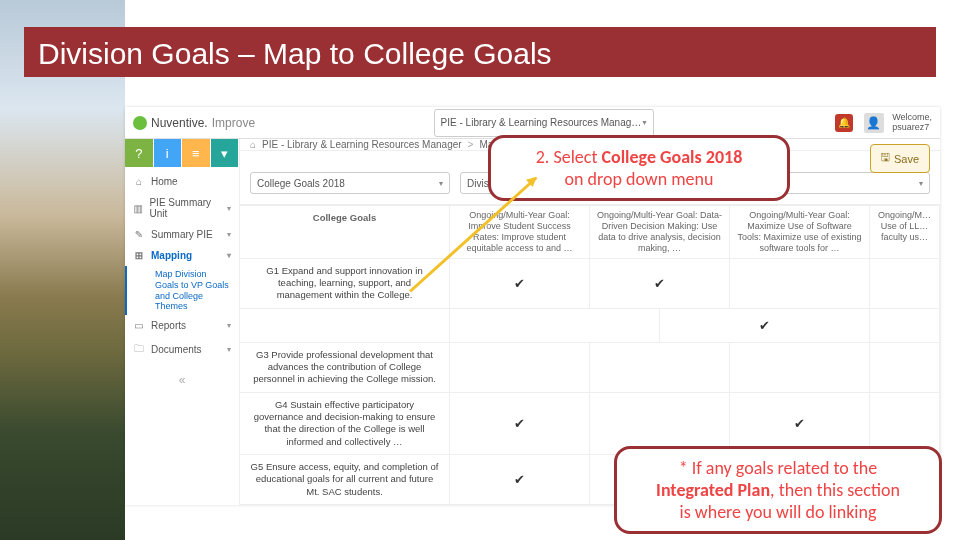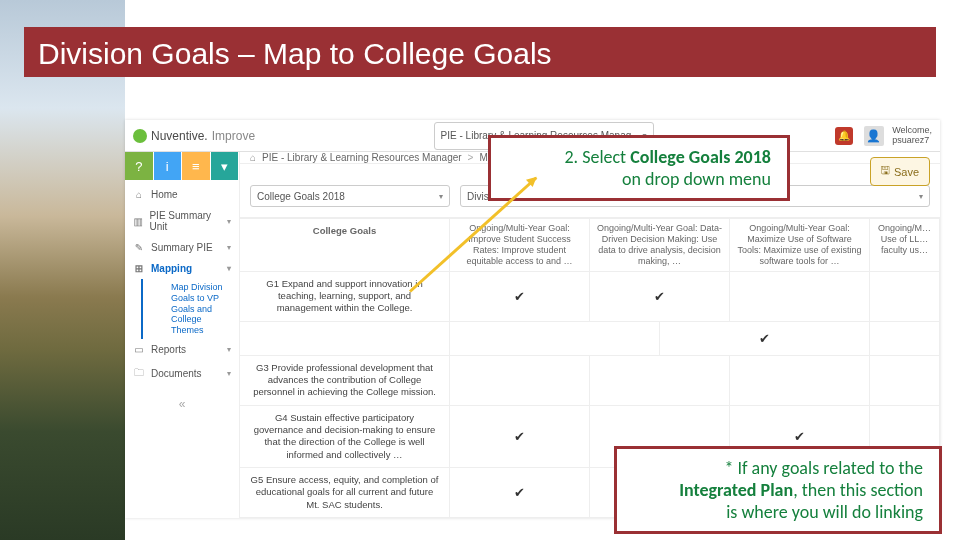--- a/index.html
+++ b/index.html
@@ -9,21 +9,21 @@
 .bg-photo { position: absolute; left: 0; top: 0; width: 125px; height: 540px;
   background: linear-gradient(180deg,#b8c9d8 0%,#dbe6ef 20%,#c9b89a 40%,#8a7a4f 55%,#6e6a3f 65%,#3a4a2f 80%,#2a3a25 100%); }
 
 
 .title-bar { position: absolute; left: 24px; top: 27px; width: 912px; height: 50px;
   background: #9a3034; color: #fff; font-size: 30px; font-weight: 400; padding: 10px 14px; }
 .title-bar .t-pre { font-weight: 400; }
 .title-bar .t-dash { font-weight: 300; }
 
 
-.app { position: absolute; left: 125px; top: 120px; width: 815px; height: 398px; background: #fff; box-shadow: 0 0 3px rgba(0,0,0,0.15); overflow: hidden; }
+.app { position: absolute; left: 125px; top: 107px; width: 815px; height: 398px; background: #fff; box-shadow: 0 0 3px rgba(0,0,0,0.15); overflow: hidden; }
 
 
 .app-top { height: 32px; display: flex; align-items: center; border-bottom: 1px solid #e0e0e0; padding: 0 8px; gap: 8px; }
 .brand { display: flex; align-items: center; gap: 4px; }
 .brand .n-logo { width: 14px; height: 14px; border-radius: 50%; background: #6bbf3c; display: inline-block; }
 .brand .n-name { font-size: 12px; color: #4a4a4a; }
 .brand .n-sub { font-size: 12px; color: #888; font-weight: 300; }
 .app-top .spacer { flex: 1; }
 .unit-dd { height: 28px; flex: 0 0 220px; border: 1px solid #ccc; border-radius: 3px; display: flex; align-items: center; padding: 0 6px; font-size: 10px; color: #555; background: #fff; }
 .unit-dd .chev { margin-left: auto; color: #888; font-size: 8px; }
@@ -41,21 +41,21 @@
 .sb-square { flex: 1; display:flex;align-items:center;justify-content:center; border-right:1px solid #fff; color:#fff; font-size:13px; }
 .sb-square.q { background:#7cb342; }
 .sb-square.i { background:#42a5f5; color:#fff; }
 .sb-square.h { background:#ffb74d; }
 .sb-square.f { background:#26a69a; }
 .sb-nav { padding: 4px 0; }
 .sb-item { display:flex; align-items:center; gap:6px; padding: 5px 8px; font-size:10px; color:#555; cursor:pointer; }
 .sb-item .nav-ico { width:12px; text-align:center; color:#777; font-size:10px; }
 .sb-item .chev { margin-left:auto; font-size:8px; color:#999; }
 .sb-item.active { color:#0b69c7; font-weight:600; }
-.sb-sub { padding: 3px 8px 3px 28px; font-size:9px; color:#0b69c7; line-height:1.2; border-left:2px solid #0b69c7; margin-left:16px; }
+.sb-sub { padding: 3px 8px 3px 28px; font-size:9px; color:#0b69c7; line-height:1.2; border-left:2px solid #0b69c7; }
 .sb-collapse { text-align:center; padding:6px 0; color:#aaa; font-size:12px; }
 
 
 .main { flex:1; display:flex; flex-direction:column; overflow:hidden; }
 .breadcrumb { height:28px; display:flex; align-items:center; gap:6px; padding:0 10px; font-size:10px; color:#666; border-bottom:1px solid #eee; }
 .breadcrumb .home-ico { color:#888; }
 .breadcrumb .gt { color:#aaa; }
 
 .toolbar { height:38px; display:flex; align-items:center; padding:0 10px; gap:10px; position: relative; }
 .save-btn { border:1px solid #c9a227; background:#fdf6e3; color:#8a6d1b; border-radius:4px; padding:4px 10px; font-size:11px; display:flex; align-items:center; gap:4px; cursor:pointer; position:absolute; right:10px; }
@@ -68,21 +68,21 @@
 
 .grid { display:flex; flex-direction:column; font-size:9.5px; color:#444; border-top:1px solid #eee; }
 .grow { display:flex; border-bottom:1px solid #eee; min-height:34px; }
 .grow .glabel { flex:0 0 210px; padding:6px 10px; border-right:1px solid #eee; line-height:1.3;text-align:center; }
 .grow .gcell { flex:1; display:flex; align-items:center; justify-content:center; border-right:1px solid #eee; }
 .grow.ghdr .glabel { font-weight:600; color:#666; }
 .grow.ghdr .gcell { font-size:9px; color:#666; padding:4px 6px; text-align:center; line-height:1.2; align-items:flex-start; }
 .chk { font-size:13px; color:#333; }
 
 
-.callout { position:absolute; background:#fff; border:3px solid #9a3034; border-radius:0; padding:8px 16px; text-align:right; font-family: Calibri, Arial, sans-serif; color:#15803d; }
+.callout { position:absolute; background:#fff; border:3px solid #9a3034; border-radius:16px; padding:8px 16px; text-align:center; font-family: Calibri, Arial, sans-serif; color:#ef4444; }
 .callout .c-lead { font-size:18px; }
 .callout .c-bold { font-weight:700; }
 
 
 .pointer-line { position:absolute; background:#f2c029; height:3px; transform-origin:left center; }
 .pointer-line::after { content:""; position:absolute; right:-1px; top:-4px; width:0;height:0; border-left:10px solid #f2c029; border-top:5px solid transparent; border-bottom:5px solid transparent; }
 </style>
 </head>
 <body>
 

